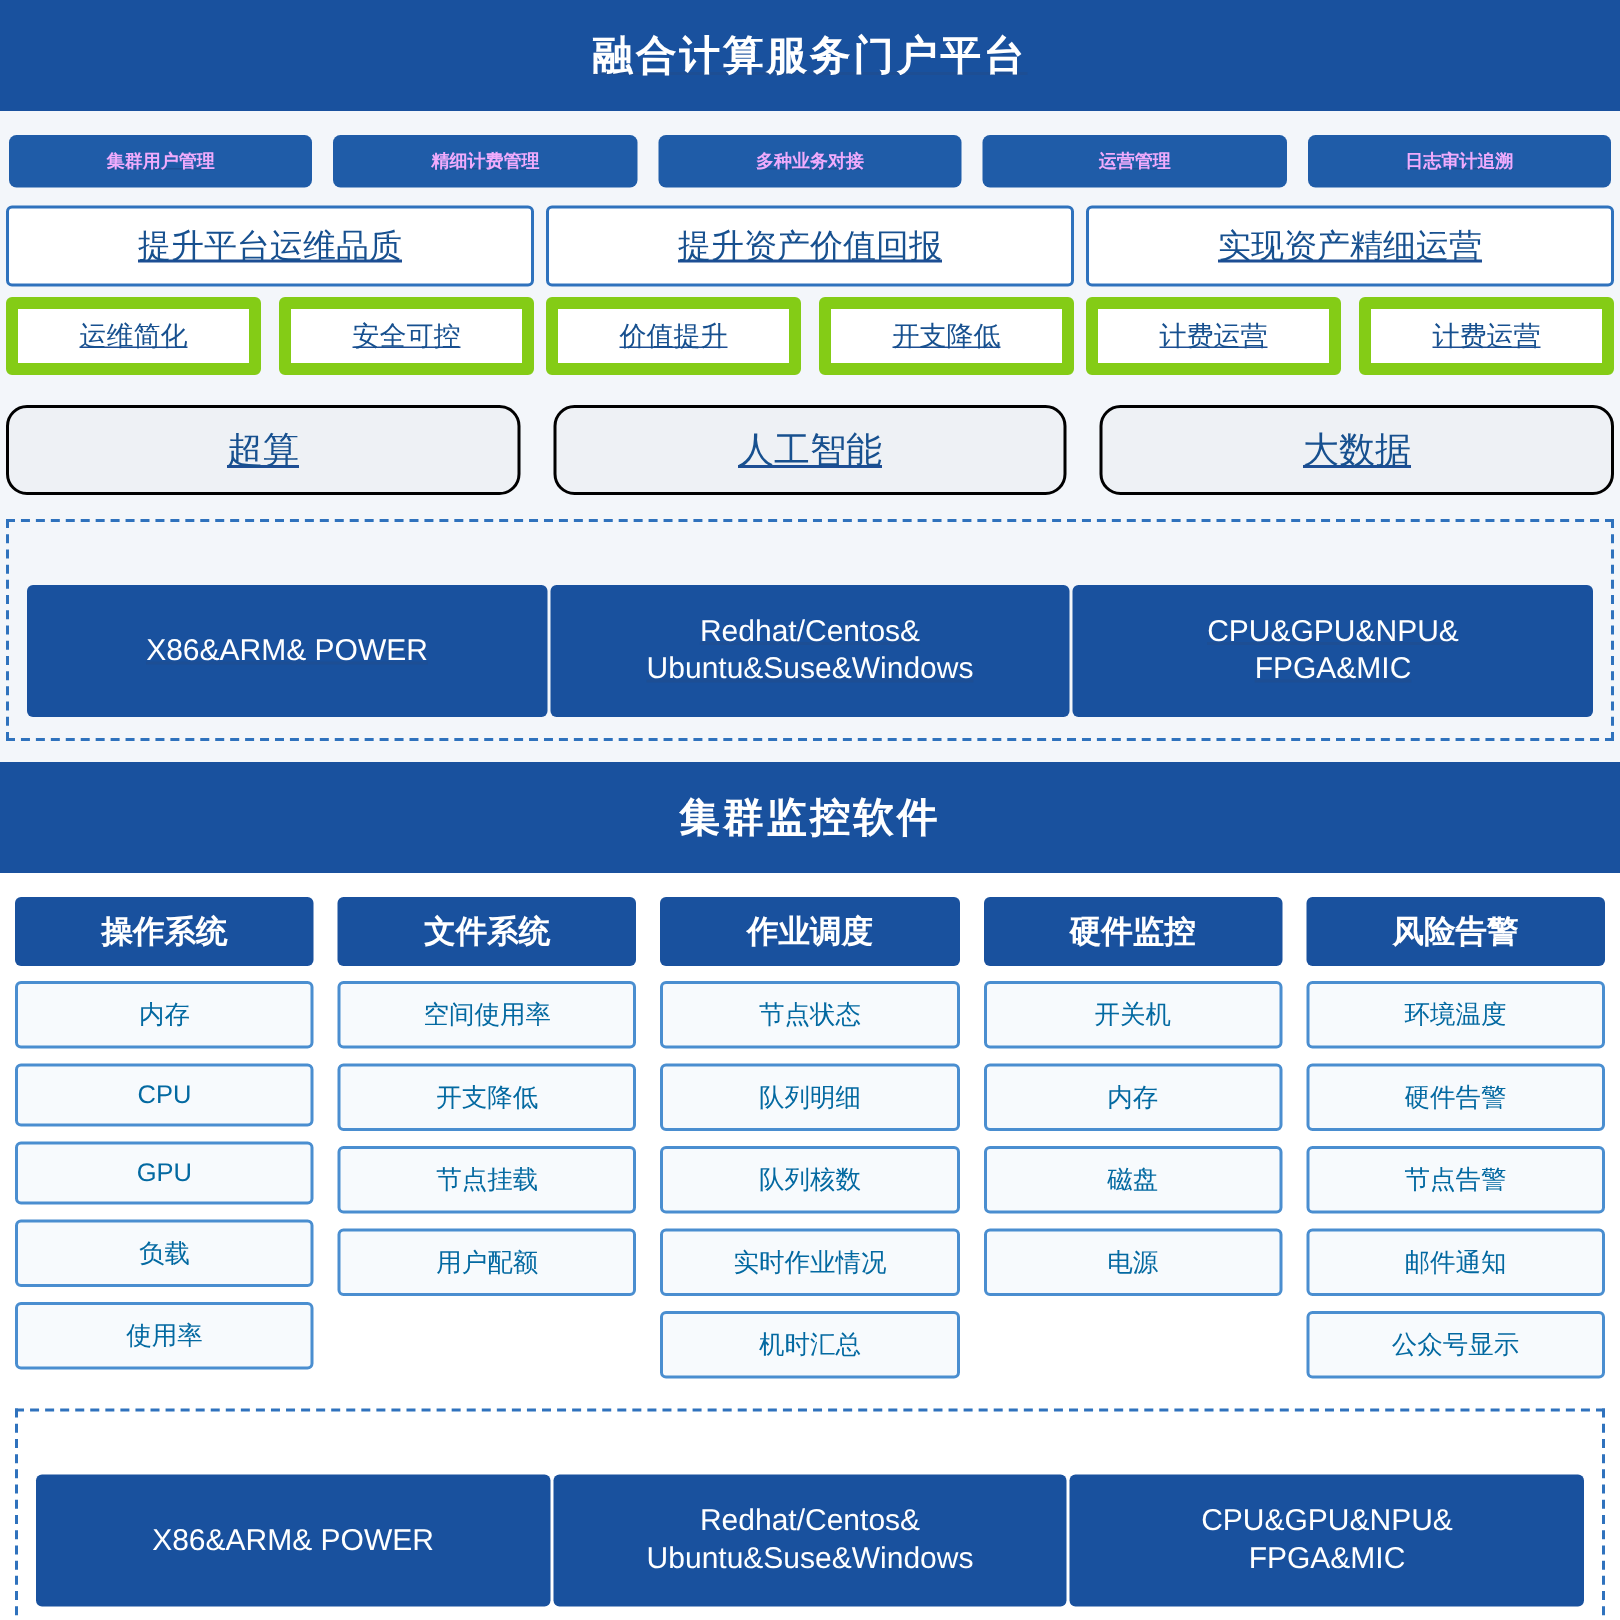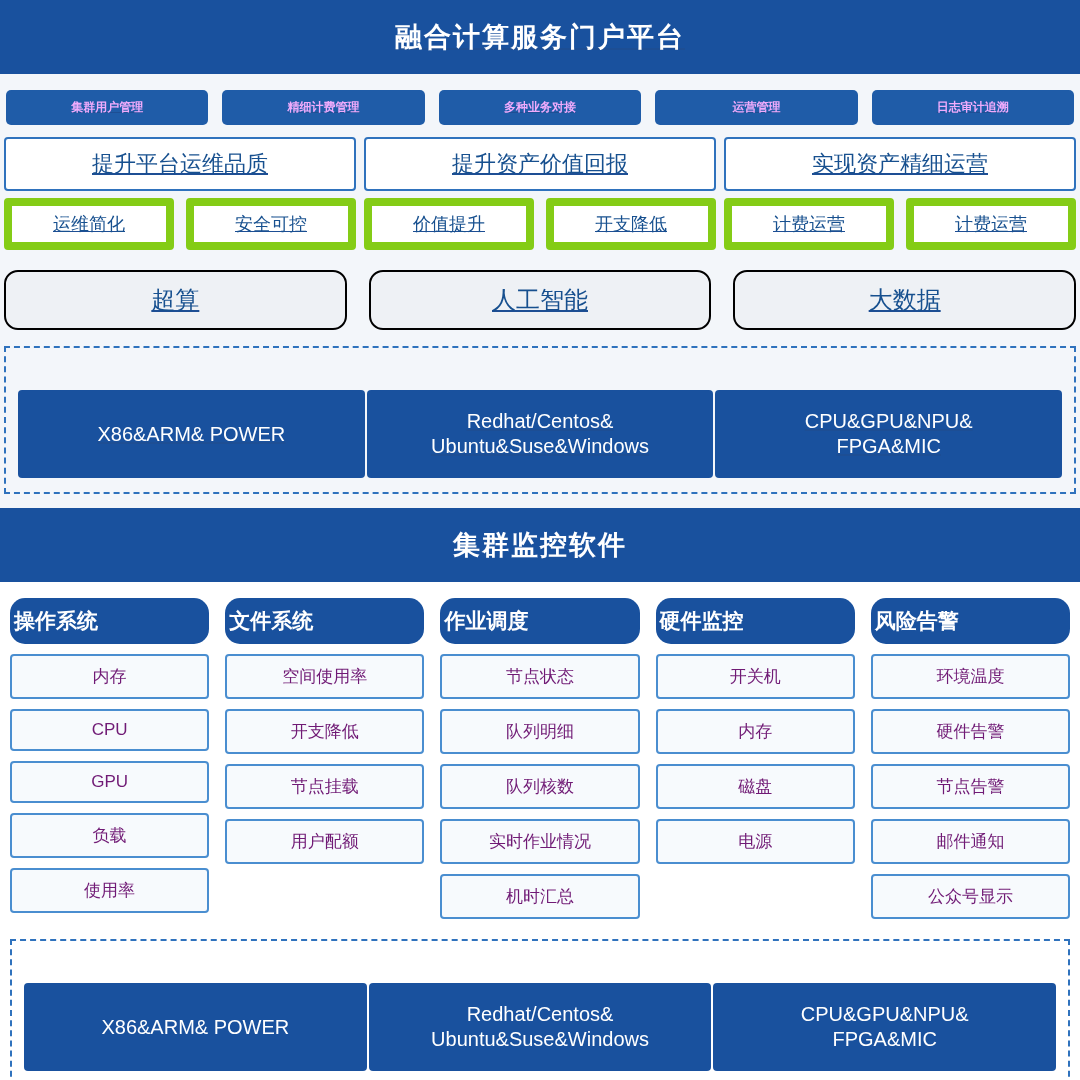--- a/index.html
+++ b/index.html
@@ -162,28 +162,28 @@
     flex: 1 1 0;
     display: flex;
     flex-direction: column;
     gap: 10px;
   }
   .col-head {
     background: #19519e;
     color: #ffffff;
     font-size: 21px;
     font-weight: bold;
-    text-align: left;
+    text-align: center;
     padding: 9px 4px;
-    border-radius: 15px;
+    border-radius: 4px;
   }
   .col-item {
     border: 2px solid #4a8ed0;
     background: #f7fafd;
-    color: #701a75;
+    color: #0369a1;
     font-size: 17px;
     text-align: center;
     padding: 9px 4px;
     border-radius: 4px;
   }
 
   .infra-wrap-bottom {
     margin: 14px 10px 0 10px;
     border: 2px dashed #2f72bd;
     padding: 14px 12px;

